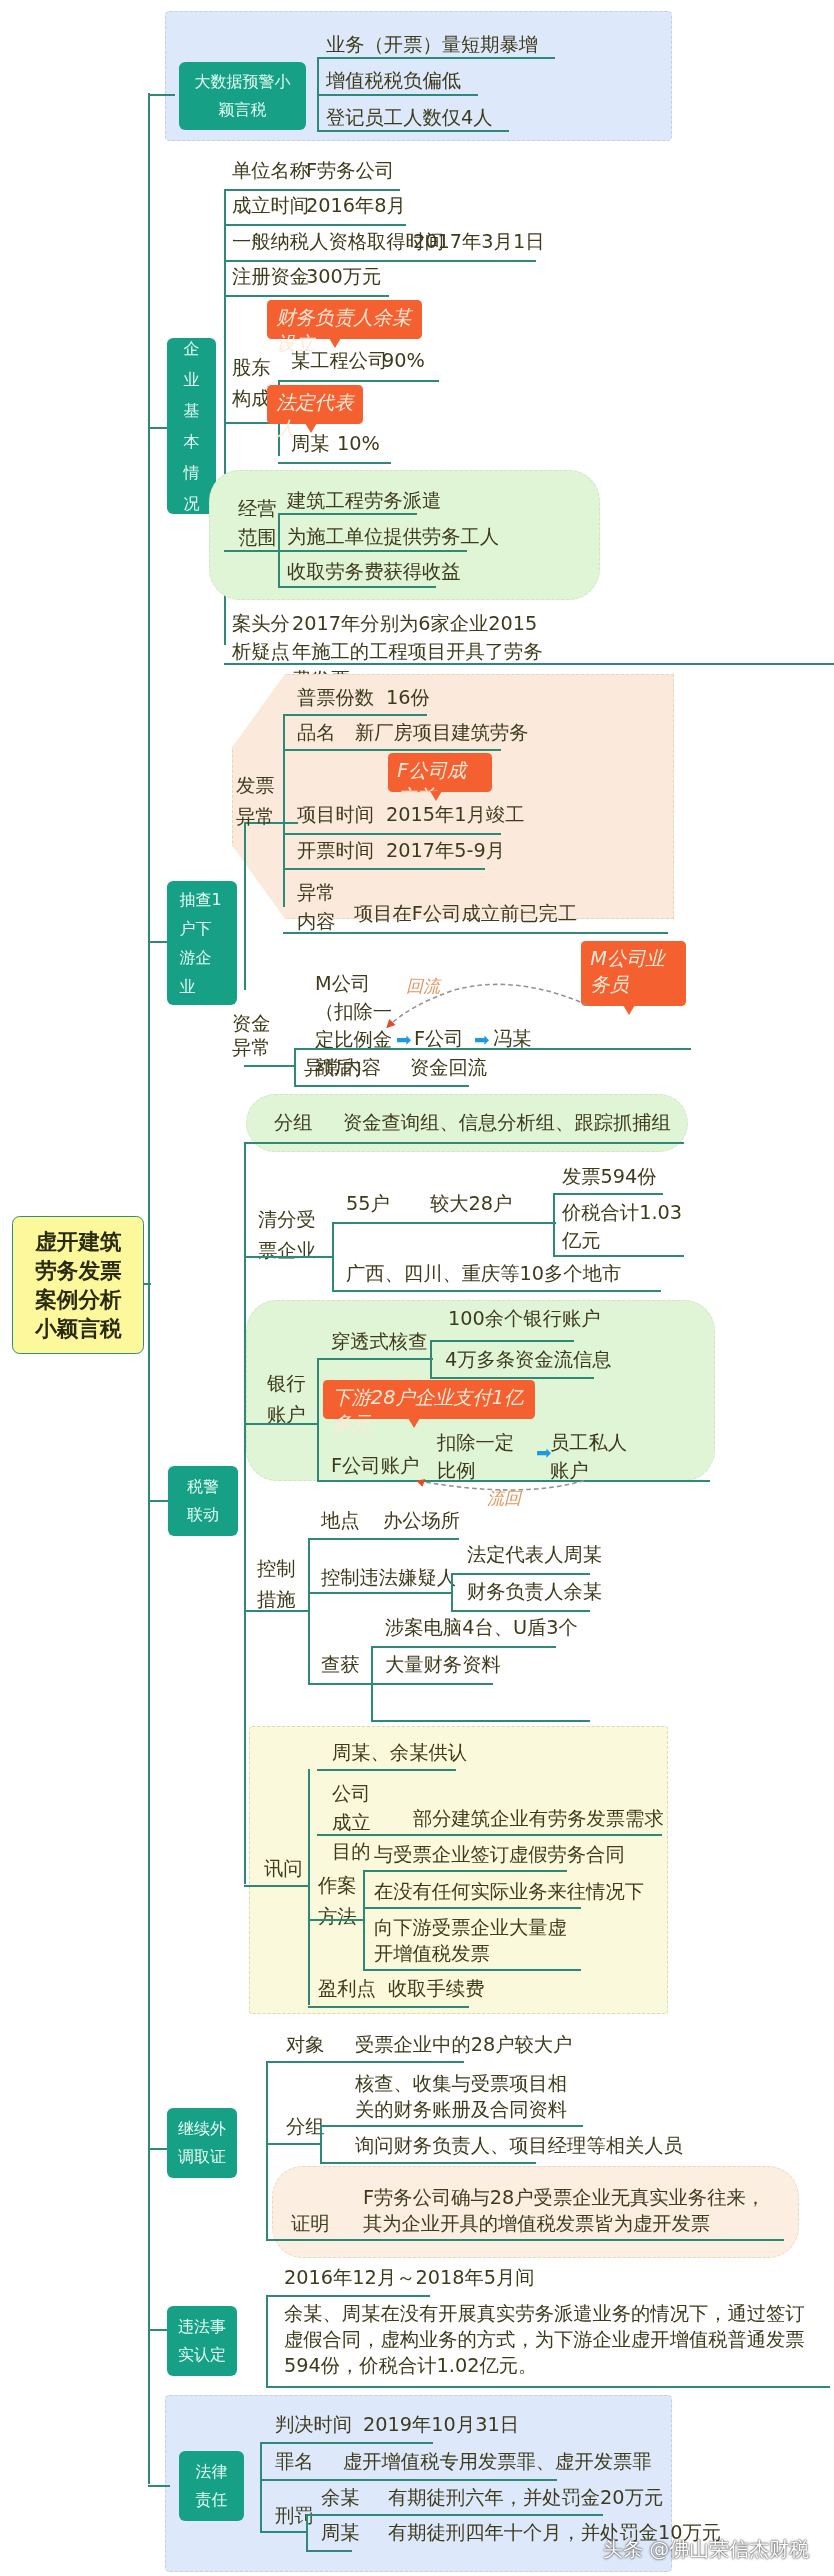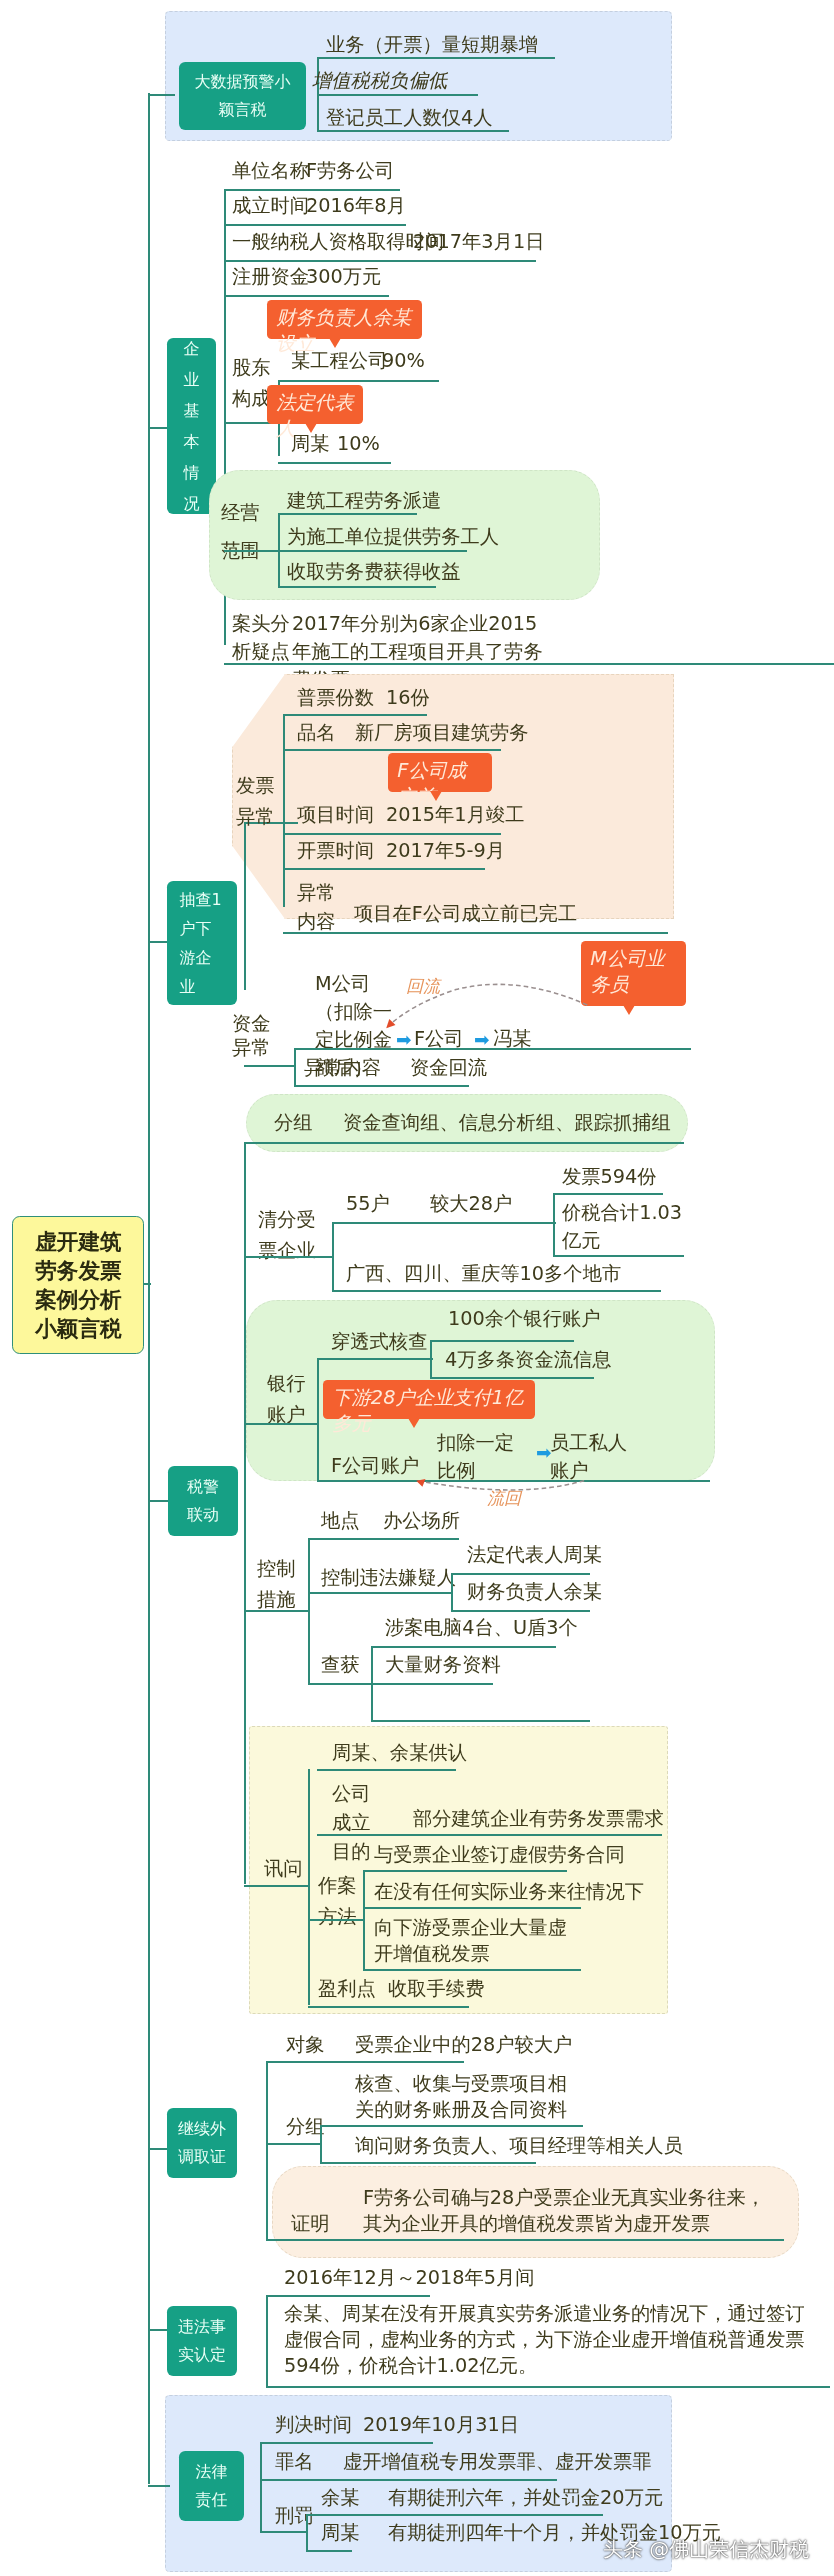--- a/index.html
+++ b/index.html
@@ -34,21 +34,21 @@
 </div>
 
 <div class="blk blue" style="left:165px;top:10.8px;width:505px;height:128px;"></div>
 <div class="hl" style="left:148px;top:94px;width:27px;"></div>
 <div class="main" style="left:179px;top:62px;width:127px;height:68px;">
   <span style="white-space:normal;width:108px;">大数据预警小颖言税</span>
 </div>
 <div class="vl" style="left:317px;top:57px;height:74px;"></div>
 <div class="txt" style="left:326px;top:32px;">业务（开票）量短期暴增</div>
 <div class="hl" style="left:317px;top:57px;width:238px;"></div>
-<div class="txt" style="left:312px;top:68px;font-style:italic;">增值税税负偏低</div>
+<div class="txt" style="left:326px;top:68px;">增值税税负偏低</div>
 <div class="hl" style="left:317px;top:94px;width:161px;"></div>
 <div class="txt" style="left:326px;top:105px;">登记员工人数仅4人</div>
 <div class="hl" style="left:317px;top:130px;width:192px;"></div>
 
 <div class="hl" style="left:148px;top:427px;width:21.6px;"></div>
 <div class="main" style="left:167px;top:338px;width:49px;height:176px;">
   <span style="white-space:normal;width:23px;line-height:31px;">企业基本情况</span>
 </div>
 <div class="vl" style="left:224px;top:189px;height:456px;"></div>
 
@@ -74,21 +74,21 @@
 <div class="callout c-left" style="left:267px;top:300px;width:155px;height:39px;">财务负责人余某设立</div>
 <div class="txt" style="left:291px;top:348px;">某工程公司</div>
 <div class="txt" style="left:382px;top:348px;">90%</div>
 <div class="hl" style="left:278px;top:380px;width:161px;"></div>
 <div class="callout c-left" style="left:267px;top:385px;width:96px;height:39px;">法定代表人</div>
 <div class="txt" style="left:291px;top:431px;">周某</div>
 <div class="txt" style="left:337px;top:431px;">10%</div>
 <div class="hl" style="left:278px;top:462px;width:113px;"></div>
 
 <div class="blk green" style="left:209px;top:470px;width:389px;height:128px;"></div>
-<div class="txt wrap" style="left:221px;top:494px;width:43px;line-height:38px;">经营范围</div>
+<div class="txt wrap" style="left:238px;top:494px;width:43px;line-height:29px;">经营范围</div>
 <div class="hl" style="left:224px;top:550px;width:56px;"></div>
 <div class="vl" style="left:278px;top:513px;height:74px;"></div>
 <div class="txt" style="left:287px;top:488px;">建筑工程劳务派遣</div>
 <div class="hl" style="left:278px;top:513px;width:139px;"></div>
 <div class="txt" style="left:287px;top:524px;">为施工单位提供劳务工人</div>
 <div class="hl" style="left:278px;top:550px;width:189px;"></div>
 <div class="txt" style="left:287px;top:559px;">收取劳务费获得收益</div>
 <div class="hl" style="left:278px;top:586px;width:158px;"></div>
 
 <div class="txt wrap" style="left:232px;top:610px;width:65px;line-height:28px;">案头分析疑点</div>

